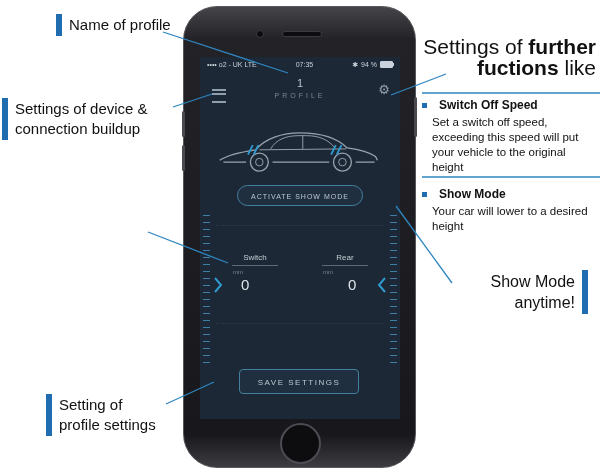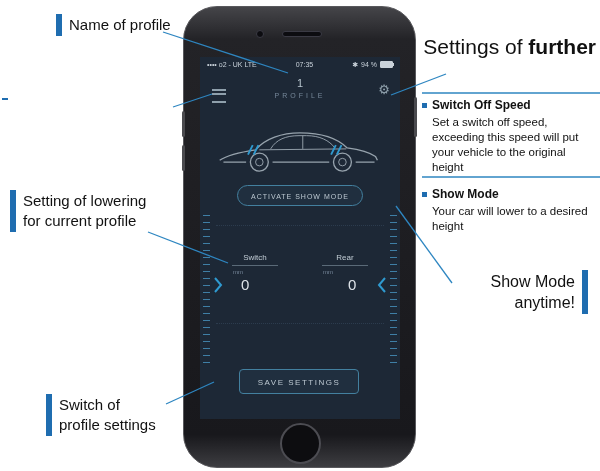--- a/index.html
+++ b/index.html
@@ -10,21 +10,21 @@
   .callout{position:absolute;display:flex;align-items:stretch;gap:7px;color:#111;z-index:4;}
   .callout .bar{width:6px;background:#1f6db0;flex:none;}
   .callout .lines{font-size:15px;line-height:20px;padding:1px 0;}
   .callout.big .lines{font-size:16px;line-height:21px;}
   .callout.right-side{flex-direction:row-reverse;text-align:right;}
 
   .further{position:absolute;right:4px;top:36px;text-align:right;font-size:21px;line-height:21px;color:#111;z-index:4;}
   .further b{font-weight:bold;}
 
   .right-panel{position:absolute;left:422px;top:95px;width:176px;z-index:4;color:#111;}
-  .rp-title-row{display:flex;align-items:center;gap:5px;margin-top:3px;}
+  .rp-title-row{display:flex;align-items:center;gap:12px;margin-top:3px;}
   .bullet{width:5px;height:5px;background:#1f6db0;flex:none;}
   .rp-title{font-weight:bold;font-size:12px;}
   .rp-body{font-size:11.5px;line-height:15px;margin:3px 7px 12px 10px;width:158px;}
 
   
   .overlay{position:absolute;left:0;top:0;z-index:5;pointer-events:none;}
 
   
   .phone{position:absolute;left:183px;top:6px;width:233px;height:462px;z-index:1;
          background:linear-gradient(180deg,#454549,#232327 7%,#18181c 93%,#3d3d41);
@@ -155,61 +155,57 @@
 
   <div class="callout" style="left:36px;top:14px;margin-left:20px;">
     <div class="bar"></div>
     <div class="lines">
         <div>Name of profile</div>
       </div>
   </div>
 
   <div class="further">
     <div><span>Settings of </span><b>further</b></div>
+    <div><b>fuctions</b><span> like</span></div>
   </div>
 
   <div class="right-panel">
     <div class="rp-title-row">
       <span class="bullet"></span>
       <span class="rp-title">Switch Off Speed</span>
     </div>
     <div class="rp-body">Set a switch off speed, exceeding this speed will put your vehicle to the original height</div>
     <div class="rp-title-row" style="margin-top:8px;">
       <span class="bullet"></span>
       <span class="rp-title">Show Mode</span>
     </div>
     <div class="rp-body">Your car will lower to a desired height</div>
   </div>
 
   <div class="callout" style="left:2px;top:98px;">
     <div class="bar"></div>
     <div class="lines">
-    </div>
-  </div>
-
-  <div class="callout" style="left:10px;top:190px;">
-    <div class="bar"></div>
-    <div class="lines">
-      <div>Setting of lowering</div>
-      <div>for current profile</div>
-    </div>
-  </div>
+      <div>Settings of device &amp;</div>
+      <div>connection buildup</div>
+    </div>
+  </div>
+
 
   <div class="callout big right-side" style="right:12px;top:270px;">
     <div class="bar"></div>
     <div class="lines">
       <div>Show Mode</div>
       <div>anytime!</div>
     </div>
   </div>
 
   <div class="callout" style="left:46px;top:394px;">
     <div class="bar"></div>
     <div class="lines">
-      <div>Switch of</div>
+      <div>Setting of</div>
       <div>profile settings</div>
     </div>
   </div>
 
   <svg class="overlay" width="600" height="471">
     <g stroke="#2e86c1" stroke-width="1.3" fill="none">
       <line x1="163" y1="32" x2="288" y2="73"></line>
       <line x1="446" y1="74" x2="391" y2="95"></line>
       <line x1="173" y1="107" x2="212" y2="94"></line>
       <line x1="148" y1="232" x2="228" y2="263"></line>

